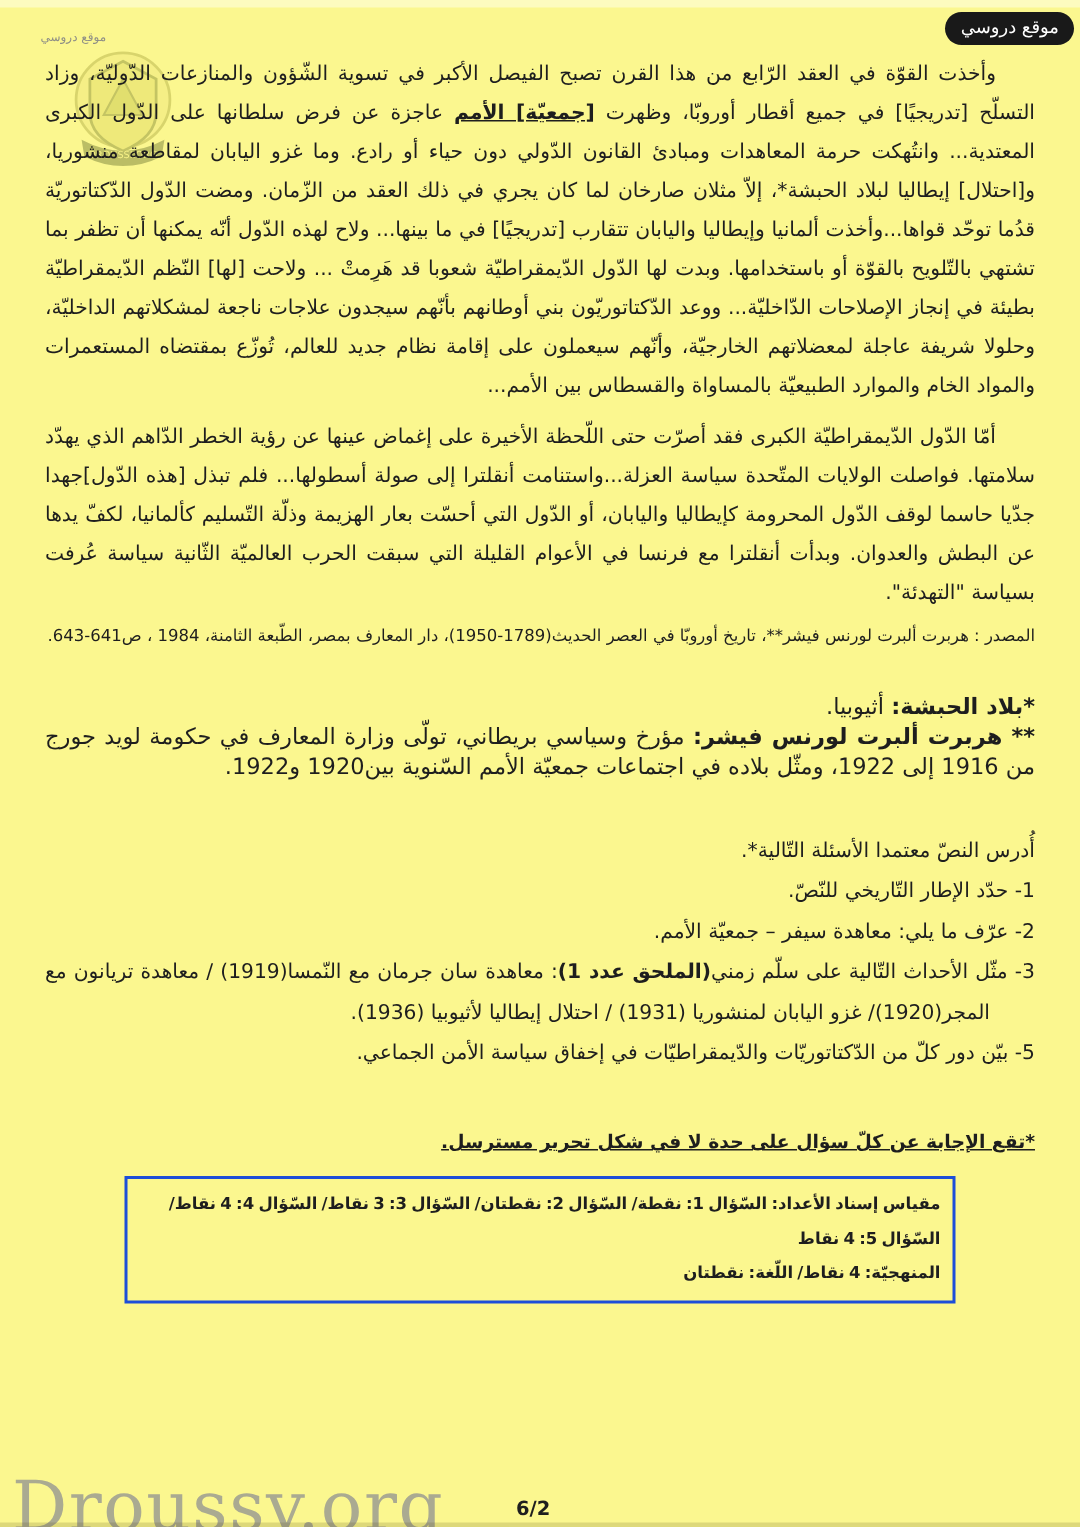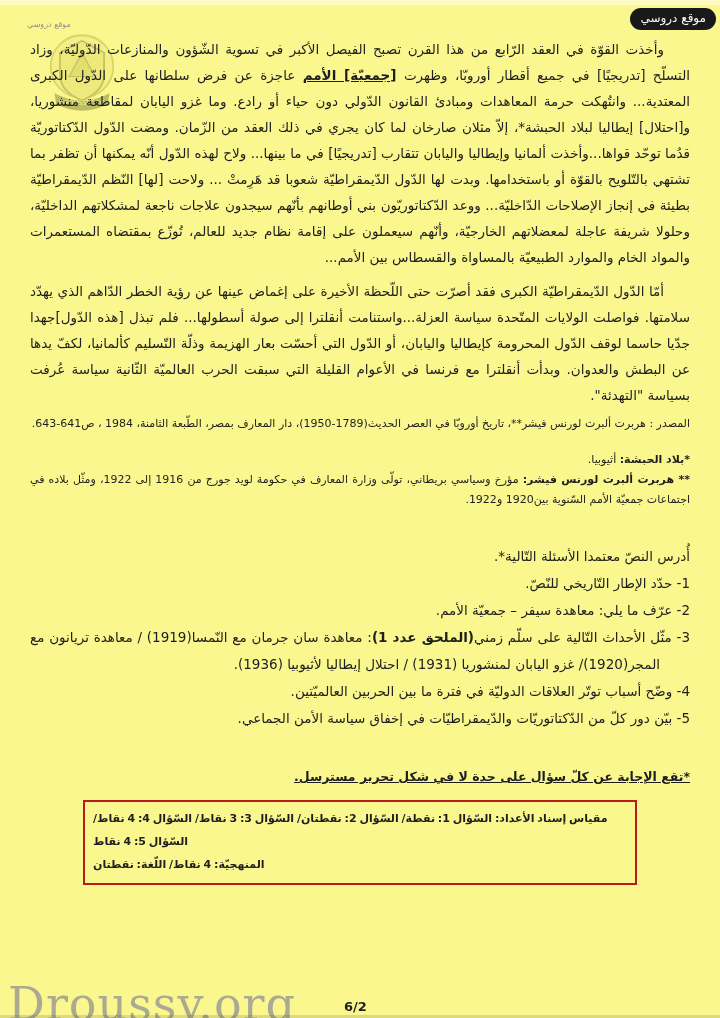--- a/index.html
+++ b/index.html
@@ -35,36 +35,36 @@
     position:absolute;inset:0;z-index:2;
     padding:36px 30px 0 30px;
     direction:rtl;
     text-align:justify;
   }
   .body-par{font-size:13.5px;line-height:26px;margin:0;}
   .par-indent{text-indent:26px;}
   .par2{margin-top:8px;}
   .hl-bold-underline{font-weight:bold;text-decoration:underline;margin-top:48px;}
   .citation{margin-top:7px;font-size:11px;line-height:17px;}
-  .footnotes{margin-top:18px;font-size:11px;line-height:20px;}
+  .footnotes{margin-top:29px;font-size:15px;line-height:20px;}
   .fn-lead{font-weight:bold;}
   .questions{margin-top:33px;font-size:13.5px;line-height:27px;}
   .q-header{font-weight:normal;}
   .question{padding-right:30px;text-indent:-30px;}
   .q-bold{font-weight:bold;}
   .answer-note{
     margin-top:37px;text-align:right;
     font-weight:bold;font-size:12.5px;
     text-decoration:underline;
   }
   .score-box{
     margin:16px auto 0;width:534px;
-    border:2px solid #b91c1c;
+    border:2px solid #1d4ed8;
     padding:5px 8px 7px;
-    text-align:left;font-weight:bold;
+    text-align:right;font-weight:bold;
     font-size:11px;line-height:23px;
     word-spacing:-1px;
     background:transparent;
   }
   .page-number{
     position:absolute;bottom:4px;left:344px;z-index:2;
     font-weight:bold;font-size:13px;direction:ltr;
   }
   .footer-watermark{
     position:absolute;bottom:-13px;left:8px;z-index:2;
@@ -103,21 +103,20 @@
     <div class="footnotes">
       <div><span class="fn-lead">*بلاد الحبشة:</span><span> أثيوبيا.</span></div>
       <div><span class="fn-lead">** هربرت ألبرت لورنس فيشر:</span><span> مؤرخ وسياسي بريطاني، تولّى وزارة المعارف في حكومة لويد جورج من 1916 إلى 1922، ومثّل بلاده في اجتماعات جمعيّة الأمم السّنوية بين1920 و1922.</span></div>
     </div>
 
     <div class="questions">
       <div class="q-header">أُدرس النصّ معتمدا الأسئلة التّالية*.</div>
       <div class="question">1- حدّد الإطار التّاريخي للنّصّ.</div>
       <div class="question">2- عرّف ما يلي: معاهدة سيفر – جمعيّة الأمم.</div>
       <div class="question"><span>3- مثّل الأحداث التّالية على سلّم زمني</span><span class="q-bold">(الملحق عدد 1)</span><span>: معاهدة سان جرمان مع النّمسا(1919) / معاهدة تريانون مع المجر(1920)/ غزو اليابان لمنشوريا (1931) / احتلال إيطاليا لأثيوبيا (1936).</span></div>
-      <div class="question">4- وضّح أسباب توتّر العلاقات الدوليّة في فترة ما بين الحربين العالميّتين.</div>
       <div class="question">5- بيّن دور كلّ من الدّكتاتوريّات والدّيمقراطيّات في إخفاق سياسة الأمن الجماعي.</div>
     </div>
 
     <div class="answer-note">*تقع الإجابة عن كلّ سؤال على حدة لا في شكل تحرير مسترسل.</div>
 
     <div class="score-box">
       <div>مقياس إسناد الأعداد: السّؤال 1: نقطة/ السّؤال 2: نقطتان/ السّؤال 3: 3 نقاط/ السّؤال 4: 4 نقاط/ السّؤال 5: 4 نقاط</div>
       <div>المنهجيّة: 4 نقاط/ اللّغة: نقطتان</div>
     </div>
 

